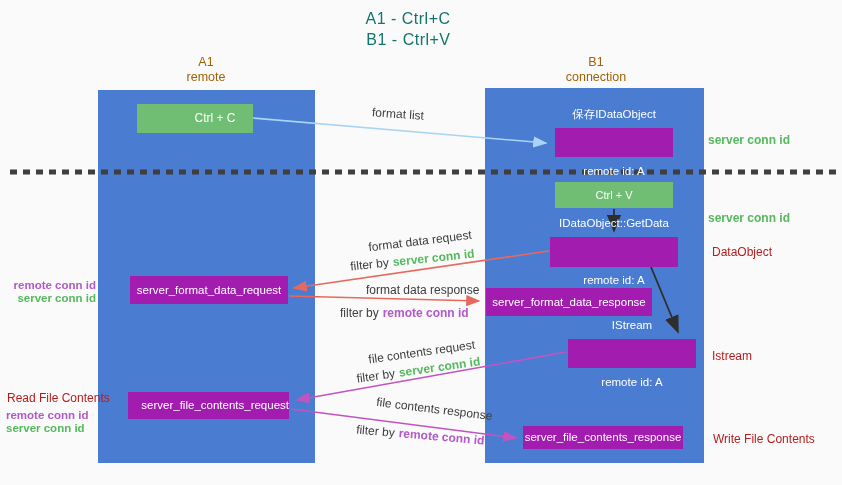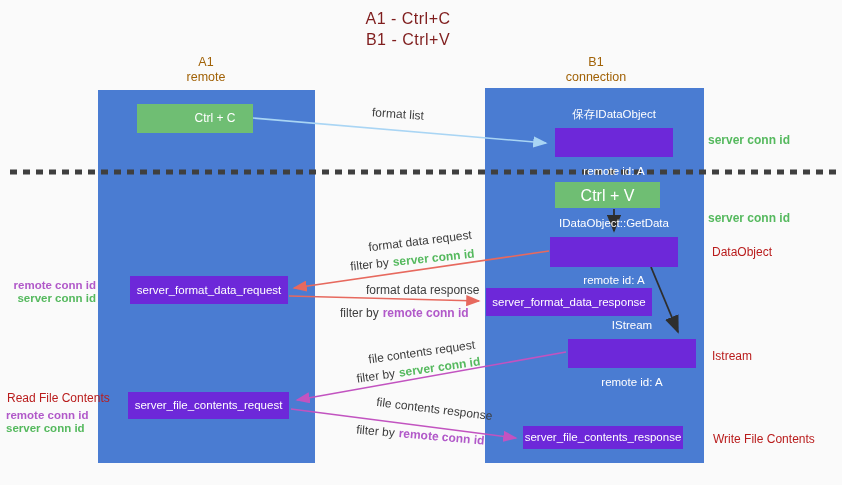--- a/index.html
+++ b/index.html
@@ -6,38 +6,38 @@
   body{
     width:842px;height:485px;position:relative;overflow:hidden;
     background:#fafafa;
     font-family:"Liberation Sans", sans-serif;
     color:#3d3d3d;
   }
   .canvas{position:absolute;inset:0;}
   .abs{position:absolute;}
   .title{
     left:408px;top:8px;transform:translateX(-50%);
-    text-align:center;font-size:16px;line-height:21px;color:#7f1d1d;
+    text-align:right;font-size:16px;line-height:21px;color:#0f766e;
     letter-spacing:.5px;
   }
   .col-header{
     text-align:center;font-size:12.5px;line-height:15px;color:#a16207;
     transform:translateX(-50%);
   }
   .lifeline{
     background:#4a7cd2;
   }
   .node{
     box-sizing:border-box;
     display:flex;flex-direction:column;align-items:center;justify-content:center;
     color:#ffffff;font-size:11.5px;line-height:13px;text-align:center;
     white-space:nowrap;
   }
   .node.green{background:#6fbe73;}
-  .node.orange{background:#6d28d9;gap:44px;}
+  .node.orange{background:#a21caf;gap:44px;}
   .lbl{font-size:12px;line-height:14px;white-space:nowrap;color:#3d3d3d;}
   .lbl .green-t{color:#55b95e;font-weight:bold;margin-left:4px;}
   .lbl .purple-t{color:#b159c9;font-weight:bold;margin-left:4px;}
   .side-green{color:#55b95e;font-weight:bold;font-size:12px;white-space:nowrap;}
   .side-plain{color:#b91c1c;font-size:12px;white-space:nowrap;}
   .conn-stack{font-size:11.5px;line-height:13px;font-weight:bold;text-align:right;white-space:nowrap;}
   .conn-stack .purple-t{color:#b159c9;}
   .conn-stack .green-t{color:#55b95e;}
   .rot-n7{transform:rotate(-7deg);}
   .rot-n6{transform:rotate(-6deg);}
@@ -98,21 +98,21 @@
 
   <div class="abs node green" style="left:137px;top:104px;width:116px;height:29px;font-size:12px;padding-left:40px;">
     <div>Ctrl + C</div>
   </div>
 
   <div class="abs node orange" style="left:555px;top:128px;width:118px;height:29px;">
     <div>保存IDataObject</div>
     <div>remote id: A</div>
   </div>
 
-  <div class="abs node green" style="left:555px;top:182px;width:105px;height:26px;font-size:16px;">
+  <div class="abs node green" style="left:555px;top:182px;width:118px;height:26px;font-size:11px;">
     <div>Ctrl + V</div>
   </div>
 
   <div class="abs node orange" style="left:550px;top:237px;width:128px;height:30px;">
     <div>IDataObject::GetData</div>
     <div>remote id: A</div>
   </div>
 
   <div class="abs node orange" style="left:130px;top:276px;width:158px;height:28px;">
     <div>server_format_data_request</div>
@@ -120,21 +120,21 @@
 
   <div class="abs node orange" style="left:486px;top:288px;width:166px;height:28px;">
     <div>server_format_data_response</div>
   </div>
 
   <div class="abs node orange" style="left:568px;top:339px;width:128px;height:29px;">
     <div>IStream</div>
     <div>remote id: A</div>
   </div>
 
-  <div class="abs node orange" style="left:128px;top:392px;width:161px;height:27px;">
+  <div class="abs node orange" style="left:128px;top:392px;width:161px;height:27px;align-items:flex-end;">
     <div>server_file_contents_request</div>
   </div>
 
   <div class="abs node orange" style="left:523px;top:426px;width:160px;height:23px;">
     <div>server_file_contents_response</div>
   </div>
 
   <div class="abs lbl rot-p4" style="left:372px;top:107px;">format list</div>
 
   <div class="abs lbl rot-n7" style="left:368px;top:234px;">format data request</div>

